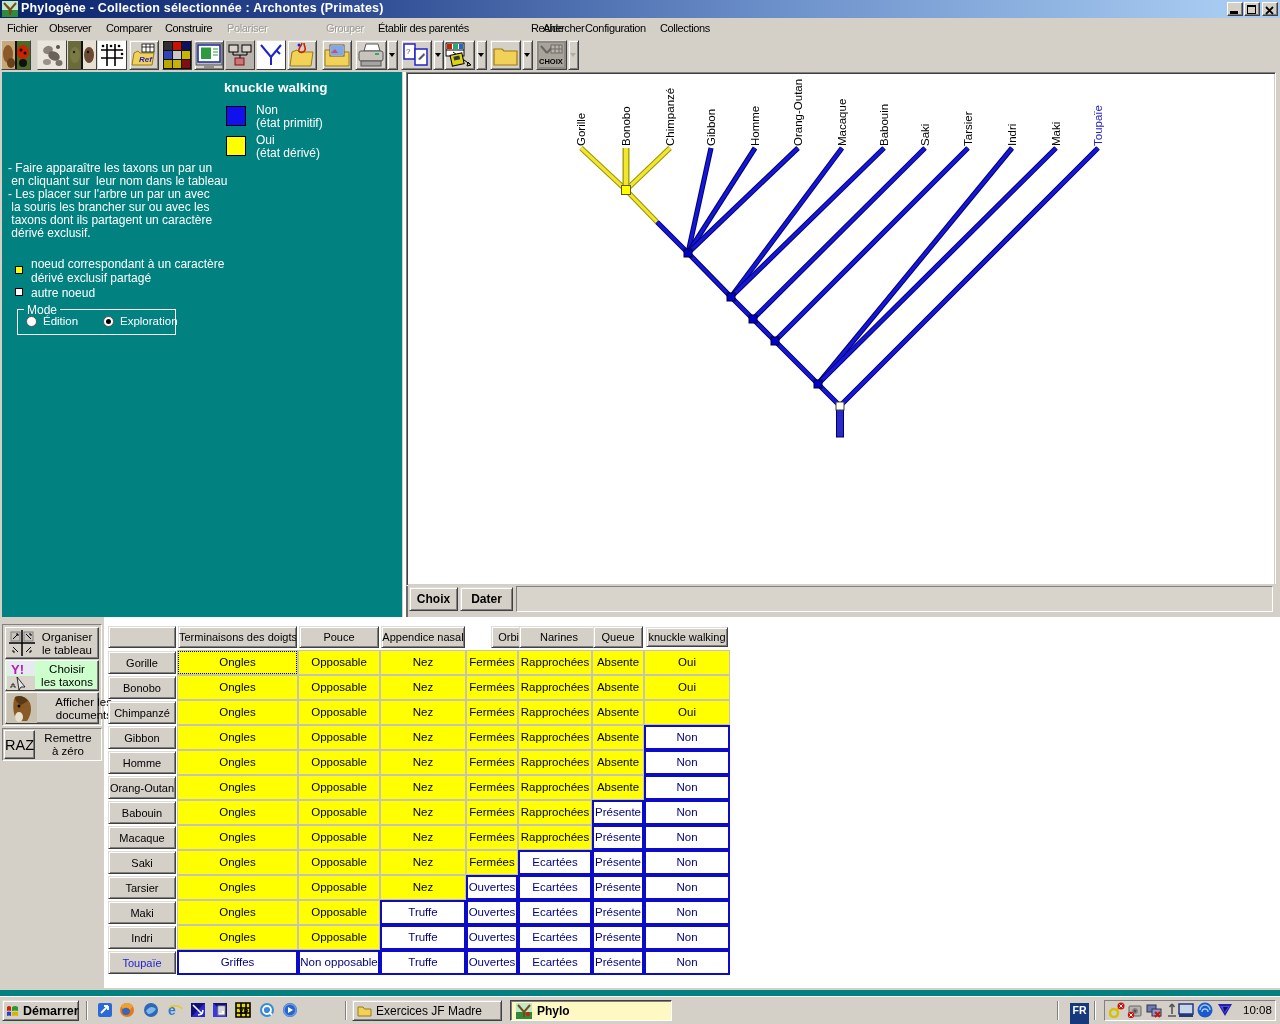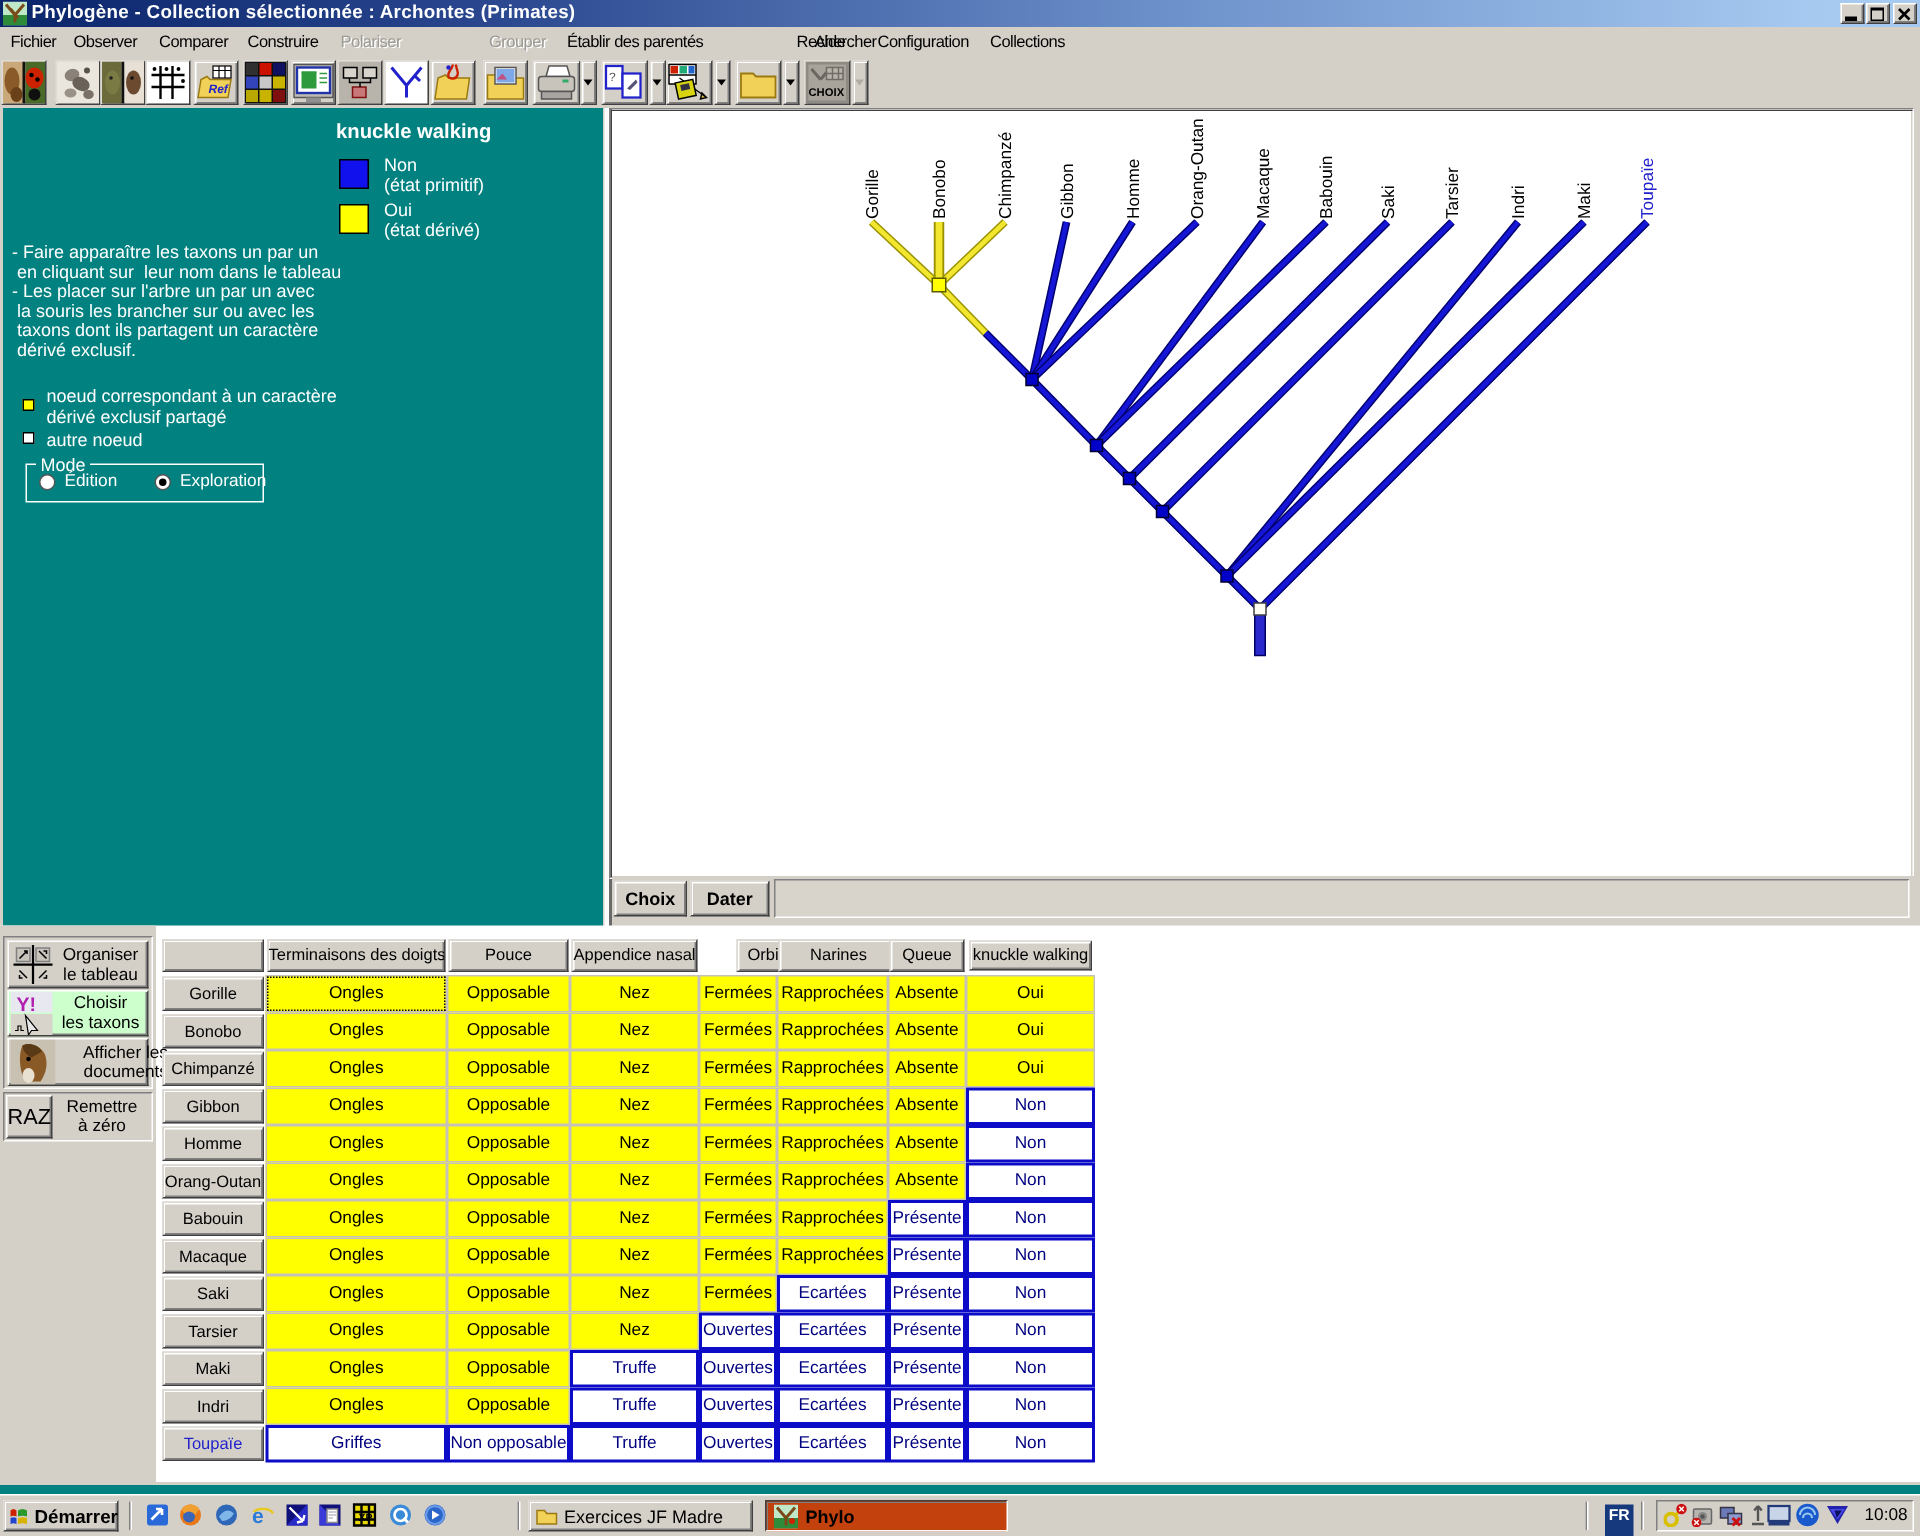--- a/index.html
+++ b/index.html
@@ -474,21 +474,21 @@
       <circle cx="8" cy="8" r="6" fill="none" stroke="#6A9AE8" stroke-width="1.5"></circle>
       <path d="M6 5 L11 8 L6 11 Z" fill="#FFF"></path>
     </svg>
 <span class="abs" style="left:345px;top:4px;width:2px;height:19px;background:#FFF;border-left:1px solid #808080;"></span>
 <div class="abs raised2" style="left:352px;top:3px;width:150px;height:21px;">
 <svg class="abs" style="left:4px;top:3px" width="15" height="13">
         <path d="M1 12 L1 3 L6 3 L7.5 5 L14 5 L14 12 Z" fill="#F2D158" stroke="#9A7A10"></path>
       </svg>
 <span class="abs" style="left:23px;top:3px;font-size:12px;color:#000;">Exercices JF Madre</span>
     </div>
-<div class="abs" style="left:510px;top:3px;width:162px;height:21px;border:1px solid;border-color:#404040 #FFF #FFF #404040;box-shadow:inset 1px 1px 0 #808080;background:#c2410c;">
+<div class="abs" style="left:510px;top:3px;width:162px;height:21px;border:1px solid;border-color:#404040 #FFF #FFF #404040;box-shadow:inset 1px 1px 0 #808080;background:#fef9c3;">
 <svg class="abs" style="left:5px;top:2px" width="16" height="16">
         <rect width="16" height="16" fill="#BFE8C8"></rect>
         <rect y="9" width="16" height="7" fill="#2E8B3A"></rect>
         <path d="M2 2 L8 9 L14 2 M8 9 L8 14" stroke="#7A4A18" stroke-width="2" fill="none"></path>
         <circle cx="12" cy="11" r="2" fill="#CC2200"></circle>
       </svg>
 <span class="abs" style="left:26px;top:3px;font-size:12px;font-weight:bold;color:#000;">Phylo</span>
     </div>
 <span class="abs" style="left:1057px;top:4px;width:2px;height:19px;background:#FFF;border-left:1px solid #808080;"></span>
 <div class="abs" style="left:1070px;top:6px;width:19px;height:28px;background:#16387C;color:#FFF;font-size:10.5px;font-weight:bold;text-align:center;line-height:15px;">FR</div>

